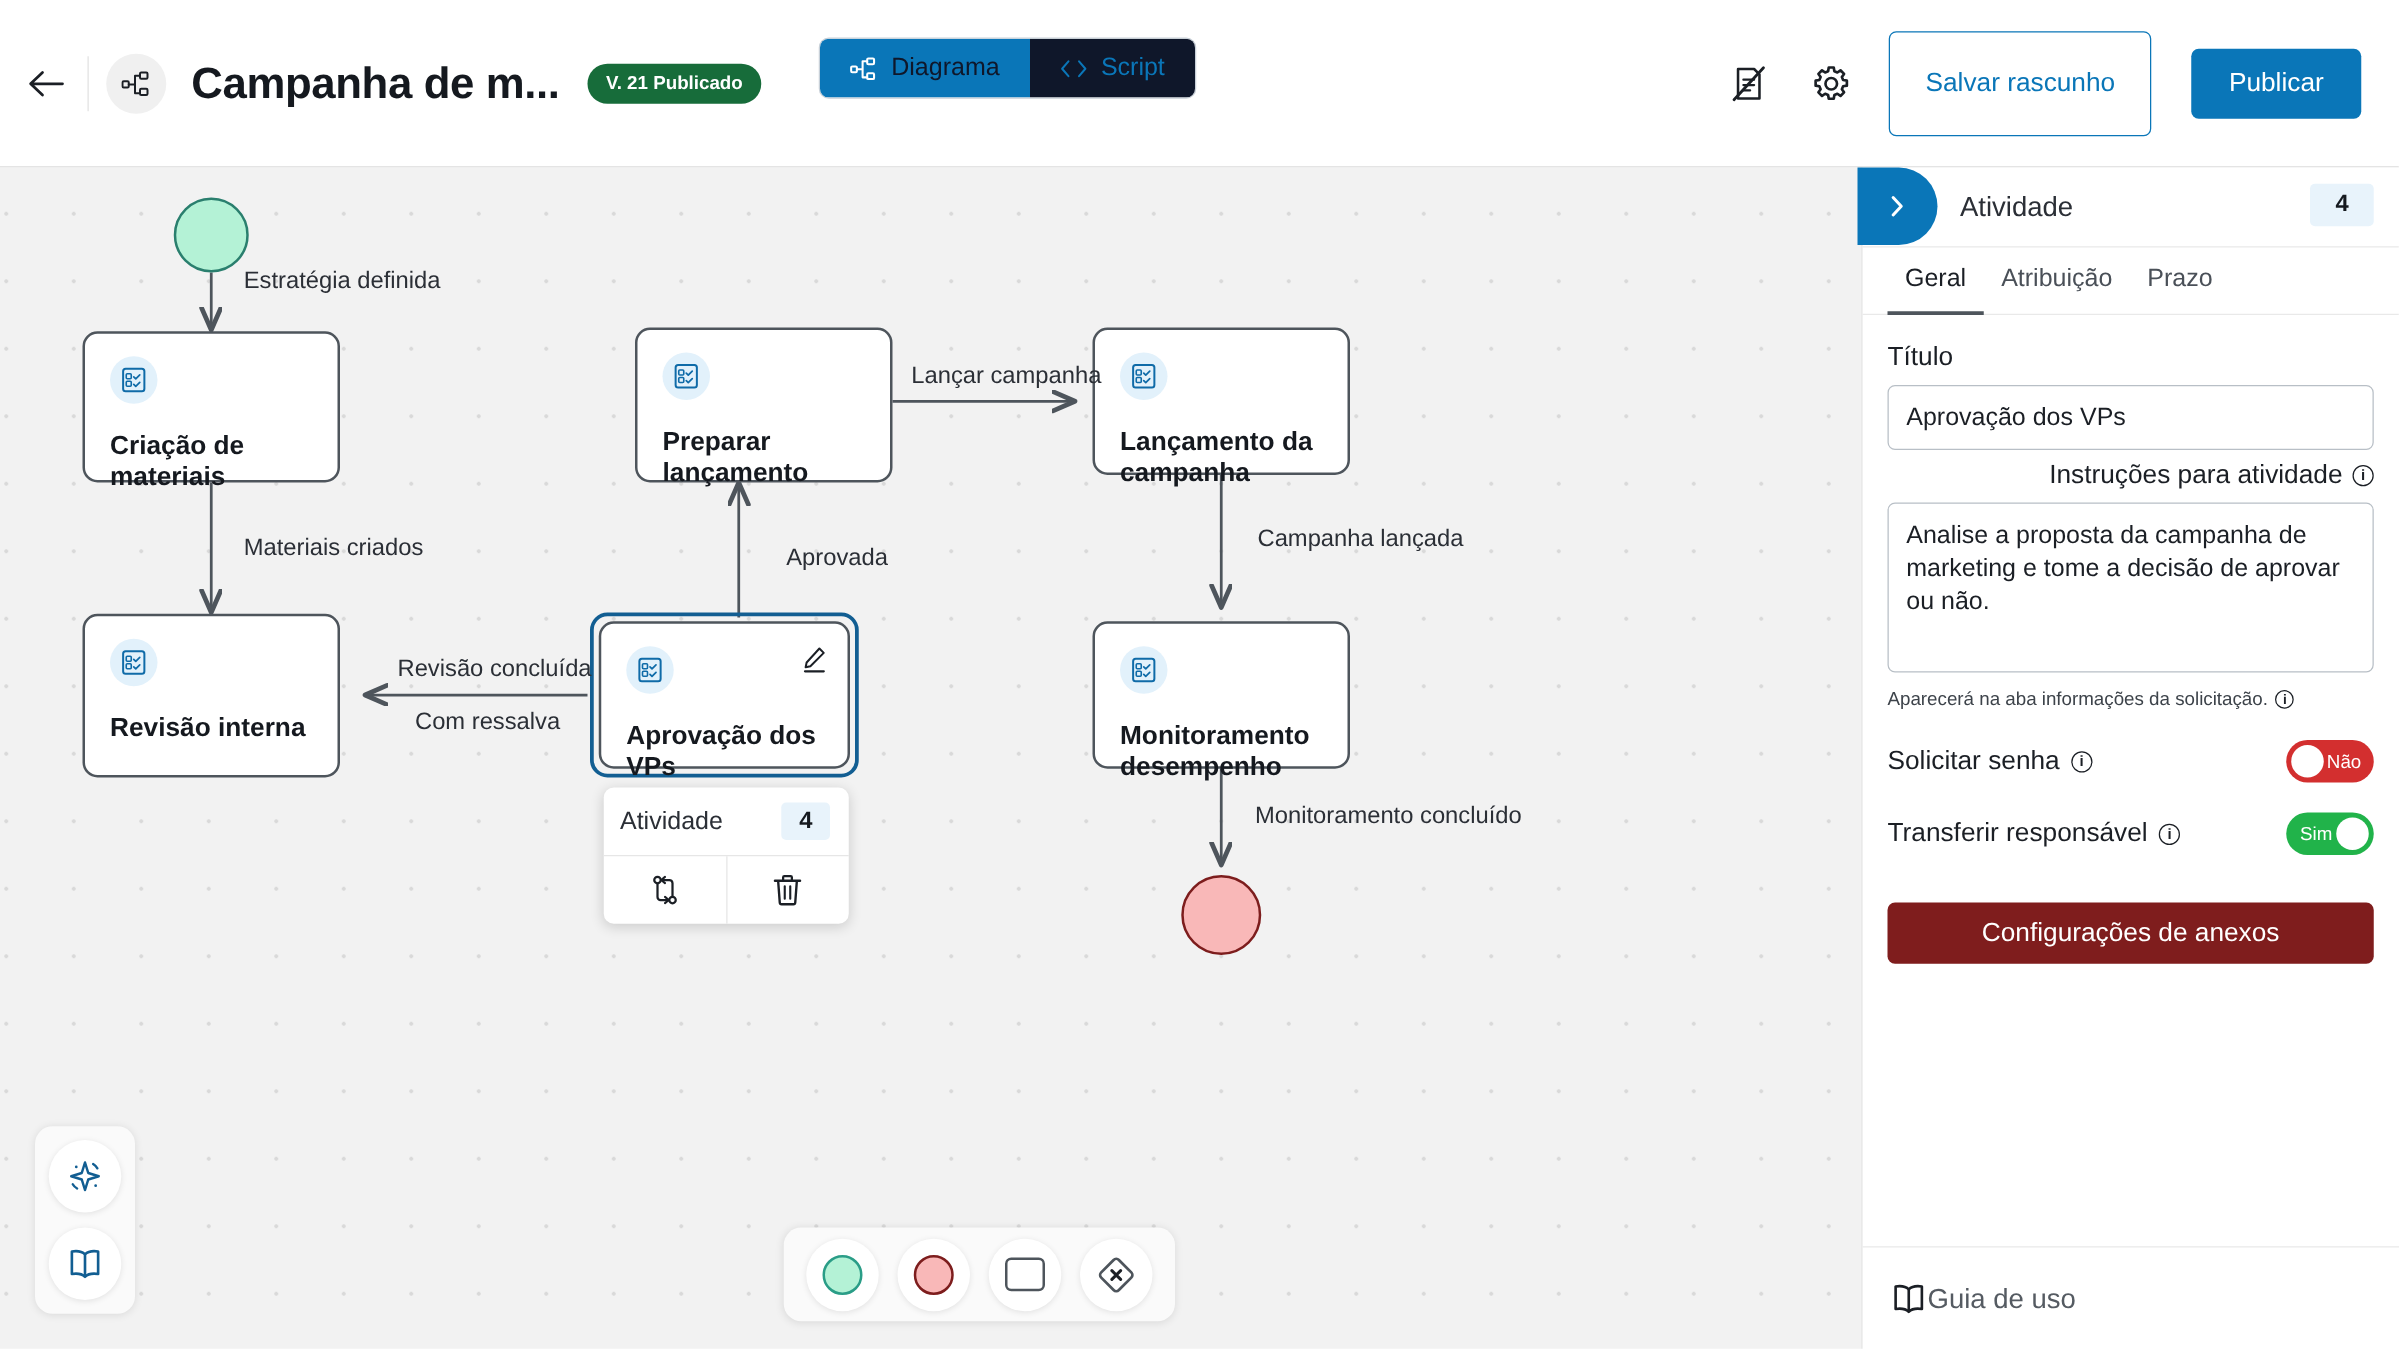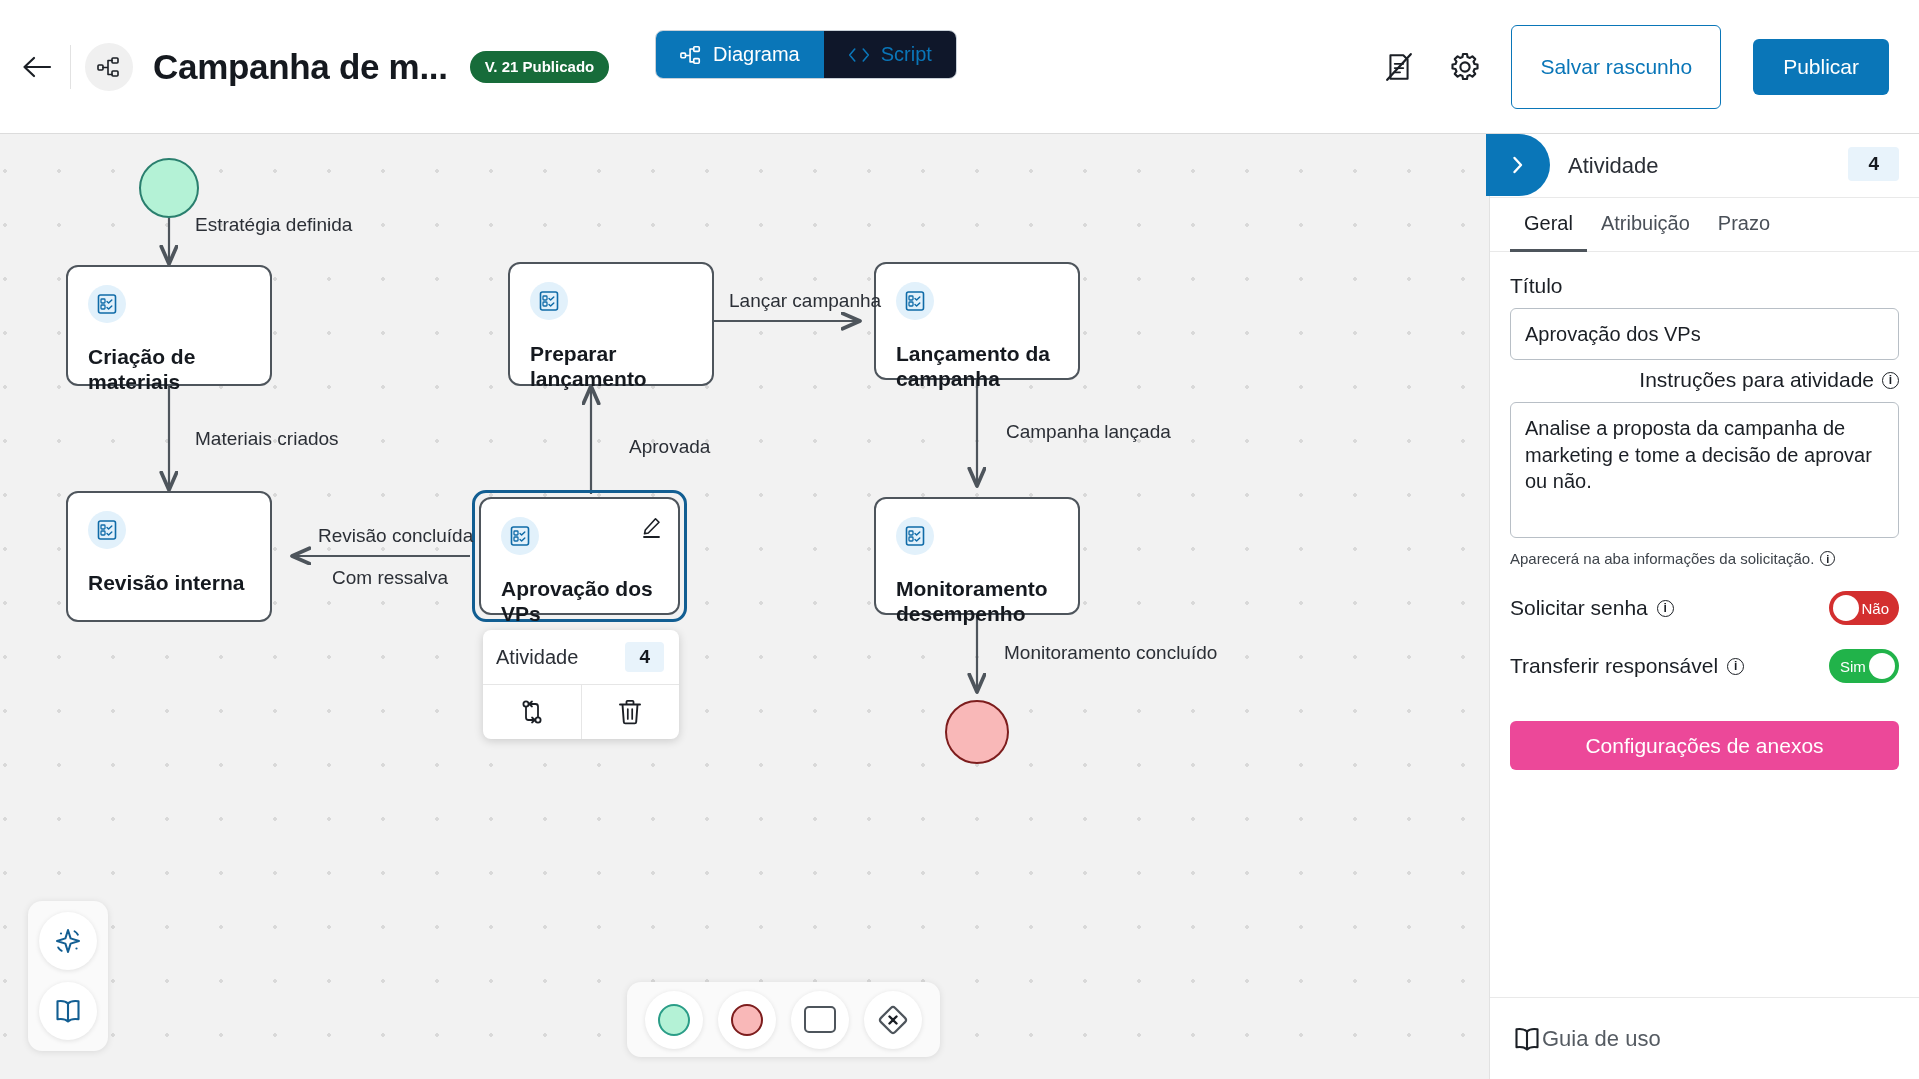--- a/index.html
+++ b/index.html
@@ -47,21 +47,21 @@
     position: absolute; left: 655px; top: 30px;
     height: 49px; display: flex;
     border: 1px solid #c8d0d8; border-radius: 8px;
     overflow: hidden; background: #fff;
   }
   .seg {
     display: flex; align-items: center; gap: 11px;
     padding: 0 24px; font-size: 20px; cursor: pointer;
     white-space: nowrap;
   }
-  .seg.active { background: #0a76b8; color: #ffffff; }
+  .seg.active { background: #0a76b8; color: #0f172a; }
   .seg.inactive { color: #0a76b8; background: #0f172a; }
 
   .hdr-right {
     position: absolute; right: 0; top: 0; height: 134px;
     display: flex; align-items: center; gap: 0;
   }
   .icon-btn {
     width: 50px; height: 50px; display: flex;
     align-items: center; justify-content: center; cursor: pointer;
     border-radius: 6px;
@@ -277,21 +277,21 @@
   .toggle .knob {
     position: absolute; width: 26px; height: 26px; border-radius: 50%;
     background: #ffffff; top: 4px;
   }
   .toggle.off .knob { left: 4px; }
   .toggle.on  .knob { right: 4px; }
   .toggle .tg-txt { font-size: 15px; color: #ffffff; font-weight: 400; }
 
   .attach-btn {
     width: 100%; margin-top: 38px;
-    background: #ec4899; color: #ffffff; border: none;
+    background: #7f1d1d; color: #ffffff; border: none;
     border-radius: 6px; height: 49px; font-size: 21px;
     cursor: pointer; font-family: "Liberation Sans", sans-serif;
   }
   .panel-footer {
     position: absolute; left: 0; bottom: 0; width: 430px; height: 82px;
     border-top: 1px solid #e9e9e9;
     display: flex; align-items: center; padding-left: 22px;
     cursor: pointer;
   }
   .footer-text { font-size: 22px; color: #555b62; }

